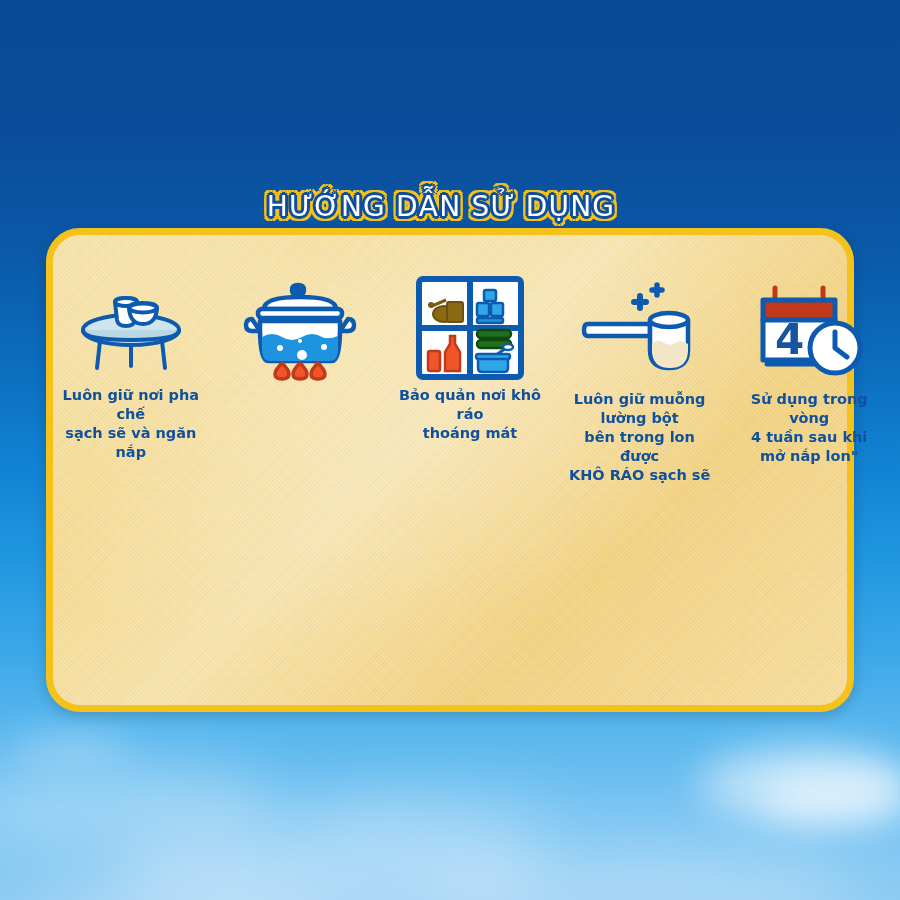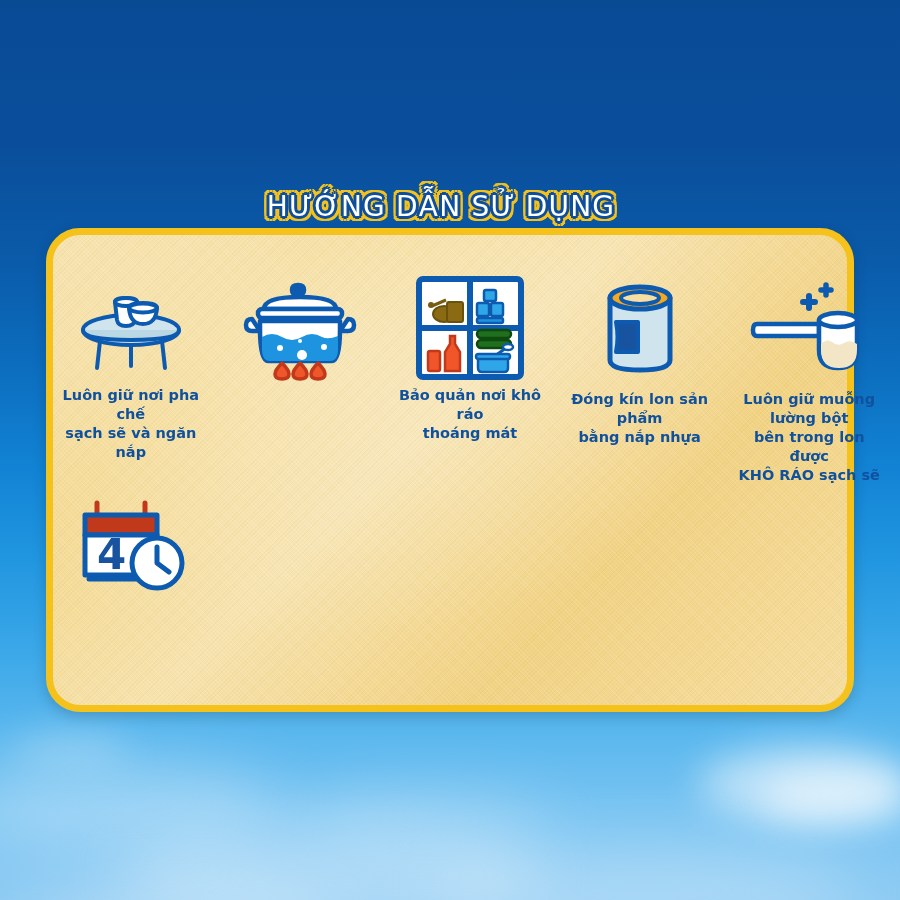--- a/index.html
+++ b/index.html
@@ -174,34 +174,20 @@
             <ellipse cx="94" cy="73" rx="5" ry="3" fill="#ffffff" stroke="#0d5bb0" stroke-width="2.5"></ellipse>
             <path d="M64 84 h30 v10 q0 4 -4 4 h-22 q-4 0 -4 -4 z" fill="#2fa6e8" stroke="#0d5bb0" stroke-width="2.5"></path>
             <rect x="62" y="80" width="34" height="5" rx="2.5" fill="#2fa6e8" stroke="#0d5bb0" stroke-width="2.5"></rect>
           </g>
         </svg>
       </div>
       <div class="caption">Bảo quản nơi khô ráo
 thoáng mát</div>
     </div>
 
-    <div class="cell r2">
-      <div class="iconbox">
-        <svg width="104" height="104" viewBox="0 0 104 104" aria-hidden="true">
-          <g stroke="#0d5bb0" stroke-width="5" stroke-linejoin="round">
-            <path d="M22 20 h60 v62 q0 10 -30 10 q-30 0 -30 -10 z" fill="#cfe4ec"></path>
-            <ellipse cx="52" cy="20" rx="30" ry="11" fill="#f5a81c"></ellipse>
-            <ellipse cx="52" cy="20" rx="19" ry="6" fill="#f6dea0" stroke-width="4"></ellipse>
-            <path d="M28 44 h22 v30 h-22 q3 -15 0 -30 z" fill="#18539f" stroke-width="4"></path>
-          </g>
-        </svg>
-      </div>
-      <div class="caption">Đóng kín lon sản phẩm
-bằng nắp nhựa</div>
-    </div>
 
     <div class="cell r2">
       <div class="iconbox">
         <svg width="128" height="104" viewBox="0 0 128 104" aria-hidden="true">
           <g stroke="#0d5bb0" stroke-width="4.5" stroke-linejoin="round" stroke-linecap="round">
 
             <path d="M58 24 h12 M64 18 v12" stroke-width="6"></path>
             <path d="M76 12 h10 M81 7 v10" stroke-width="5.5"></path>
 
             <path d="M12 46 h62 v12 h-62 q-4 0 -4 -6 q0 -6 4 -6 z" fill="#ffffff"></path>
@@ -225,16 +211,19 @@
             <path d="M72 8 v12" stroke="#c0391a" stroke-width="5"></path>
             <path d="M12 20 h72 v20 h-72 z" fill="#c0391a" stroke="#0d5bb0"></path>
             <path d="M12 40 h72 v40 h-72 z" fill="#ffffff"></path>
             <path d="M16 84 h50" stroke="#0d5bb0" stroke-width="5"></path>
             <text x="24" y="74" font-family="DejaVu Sans, sans-serif" font-size="42" font-weight="900" fill="#18539f" stroke="none">4</text>
             <circle cx="84" cy="68" r="25" fill="#ffffff"></circle>
             <path d="M84 52 v16 l12 9" fill="none"></path>
           </g>
         </svg>
       </div>
+      <div class="caption">Sử dụng trong vòng
+4 tuần sau khi
+mở nắp lon"</div>
     </div>
 
   </div>
 </div>
 
 </body></html>

